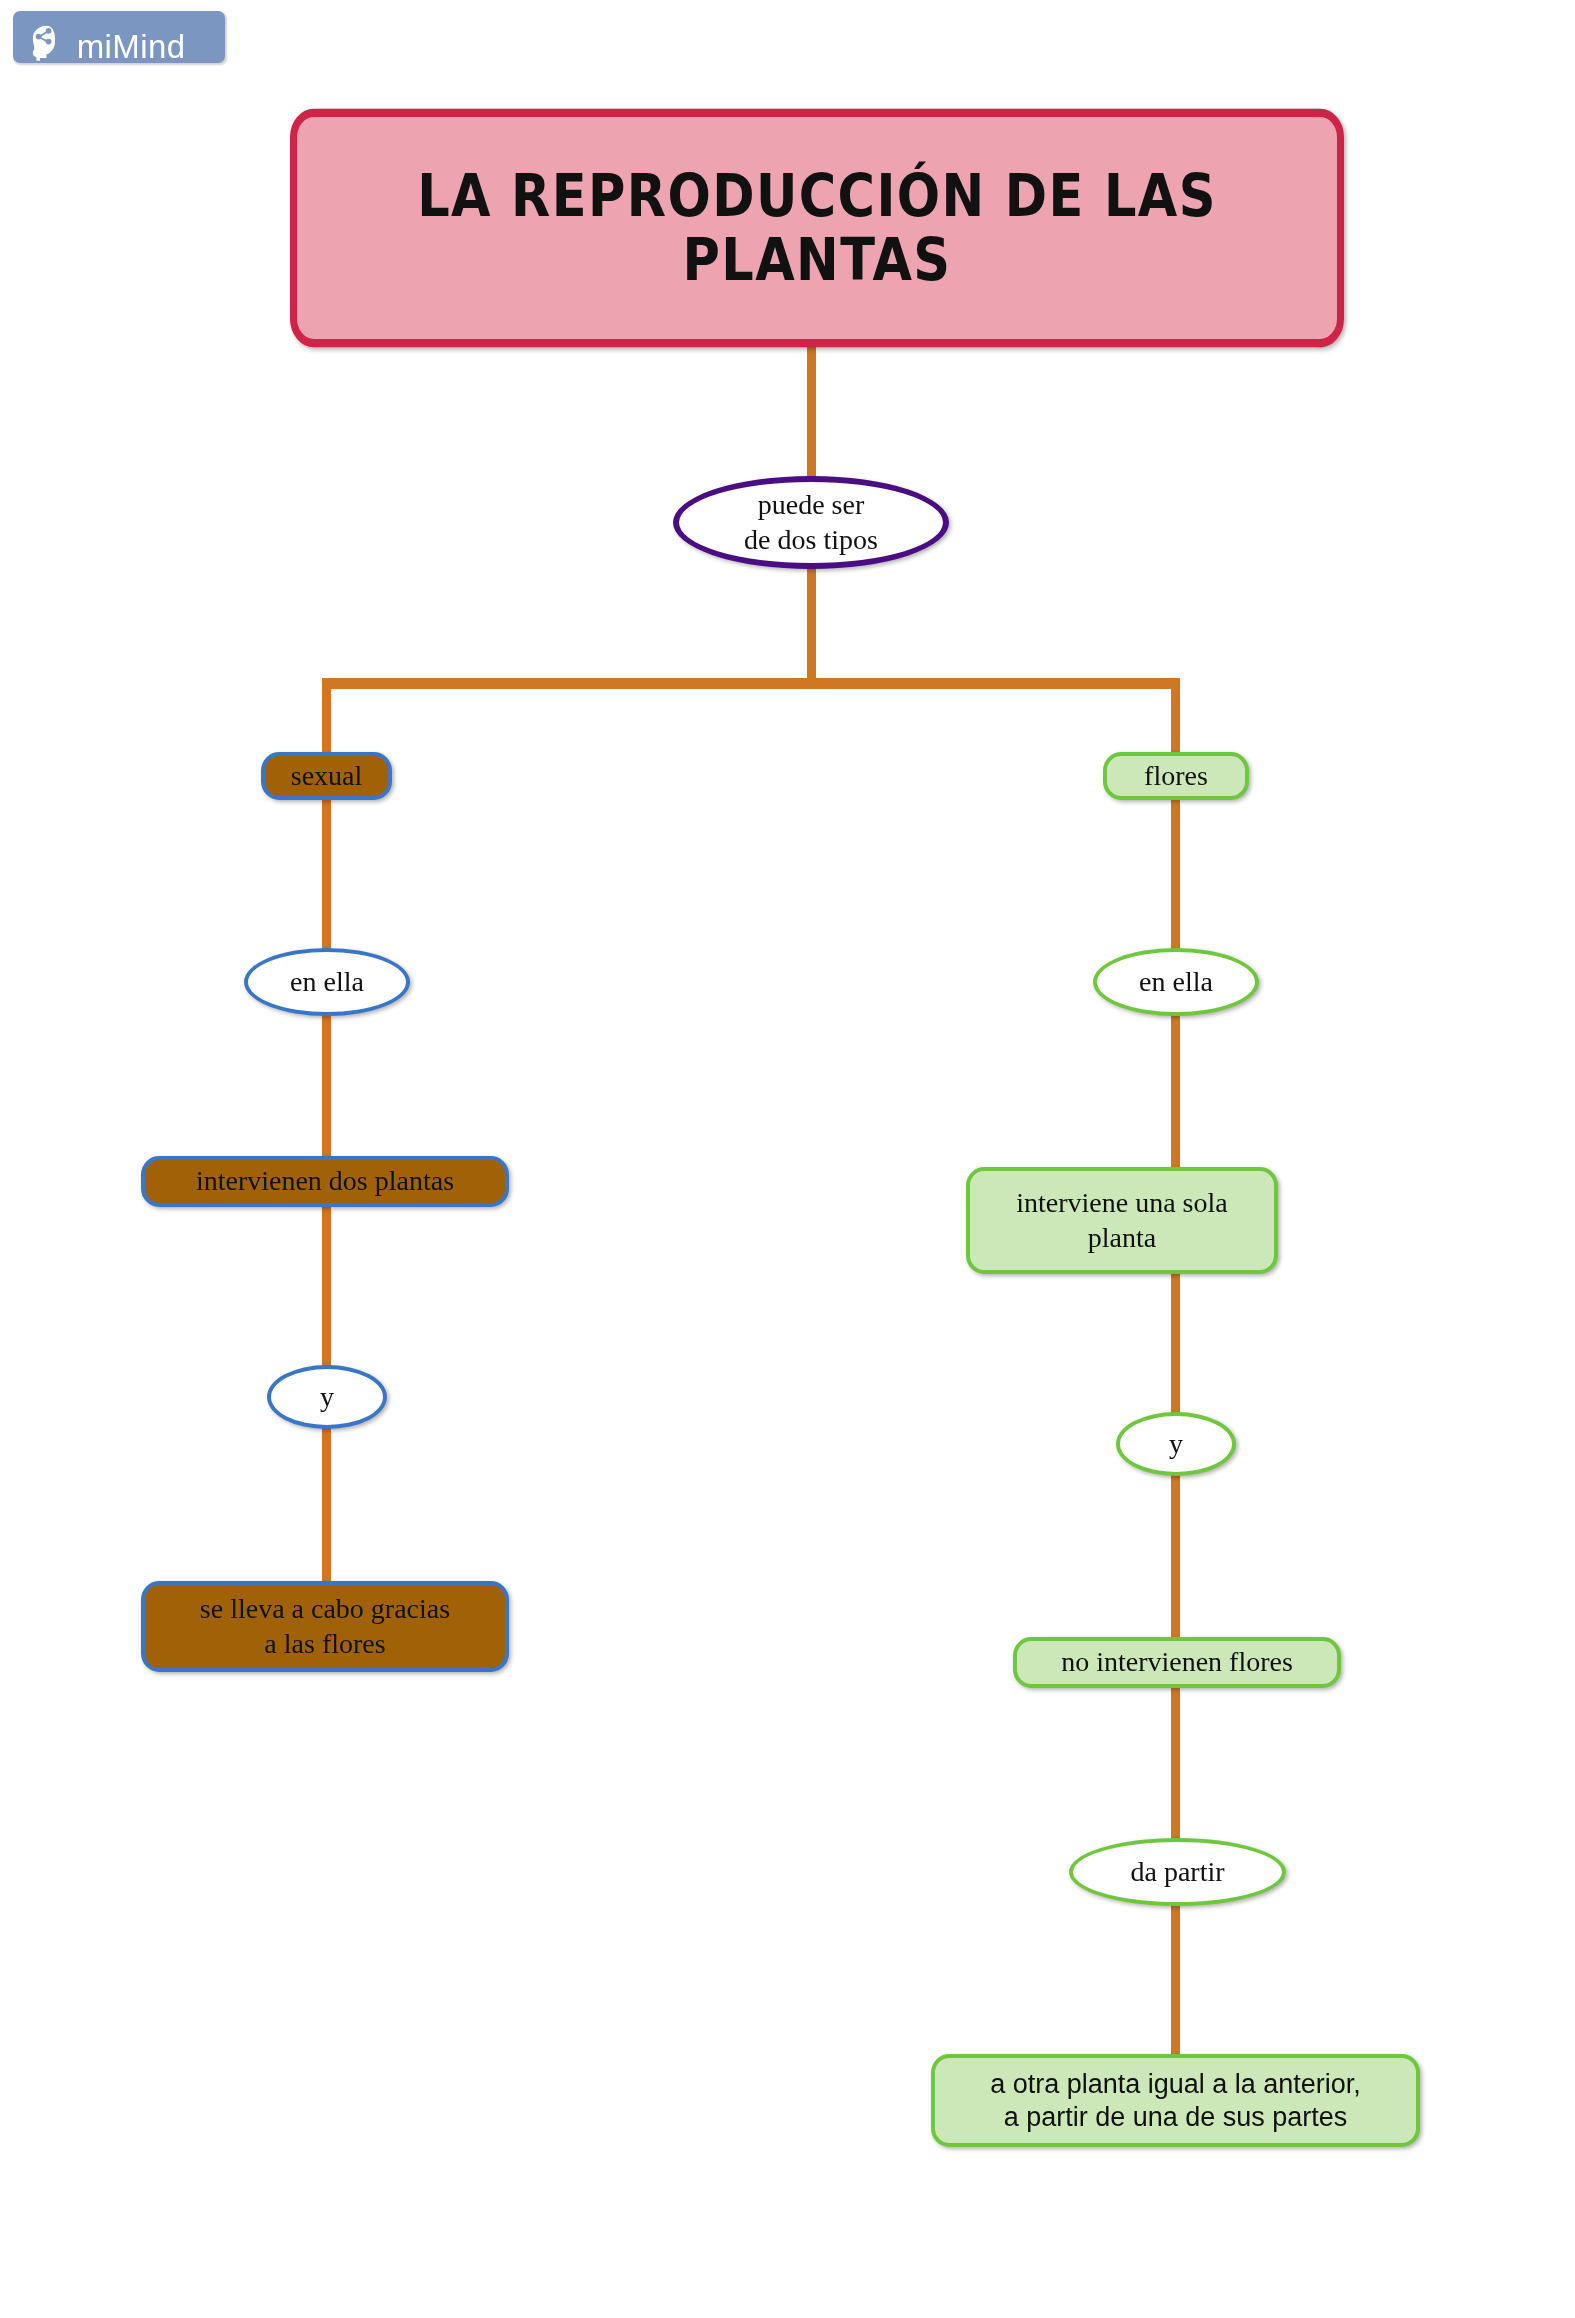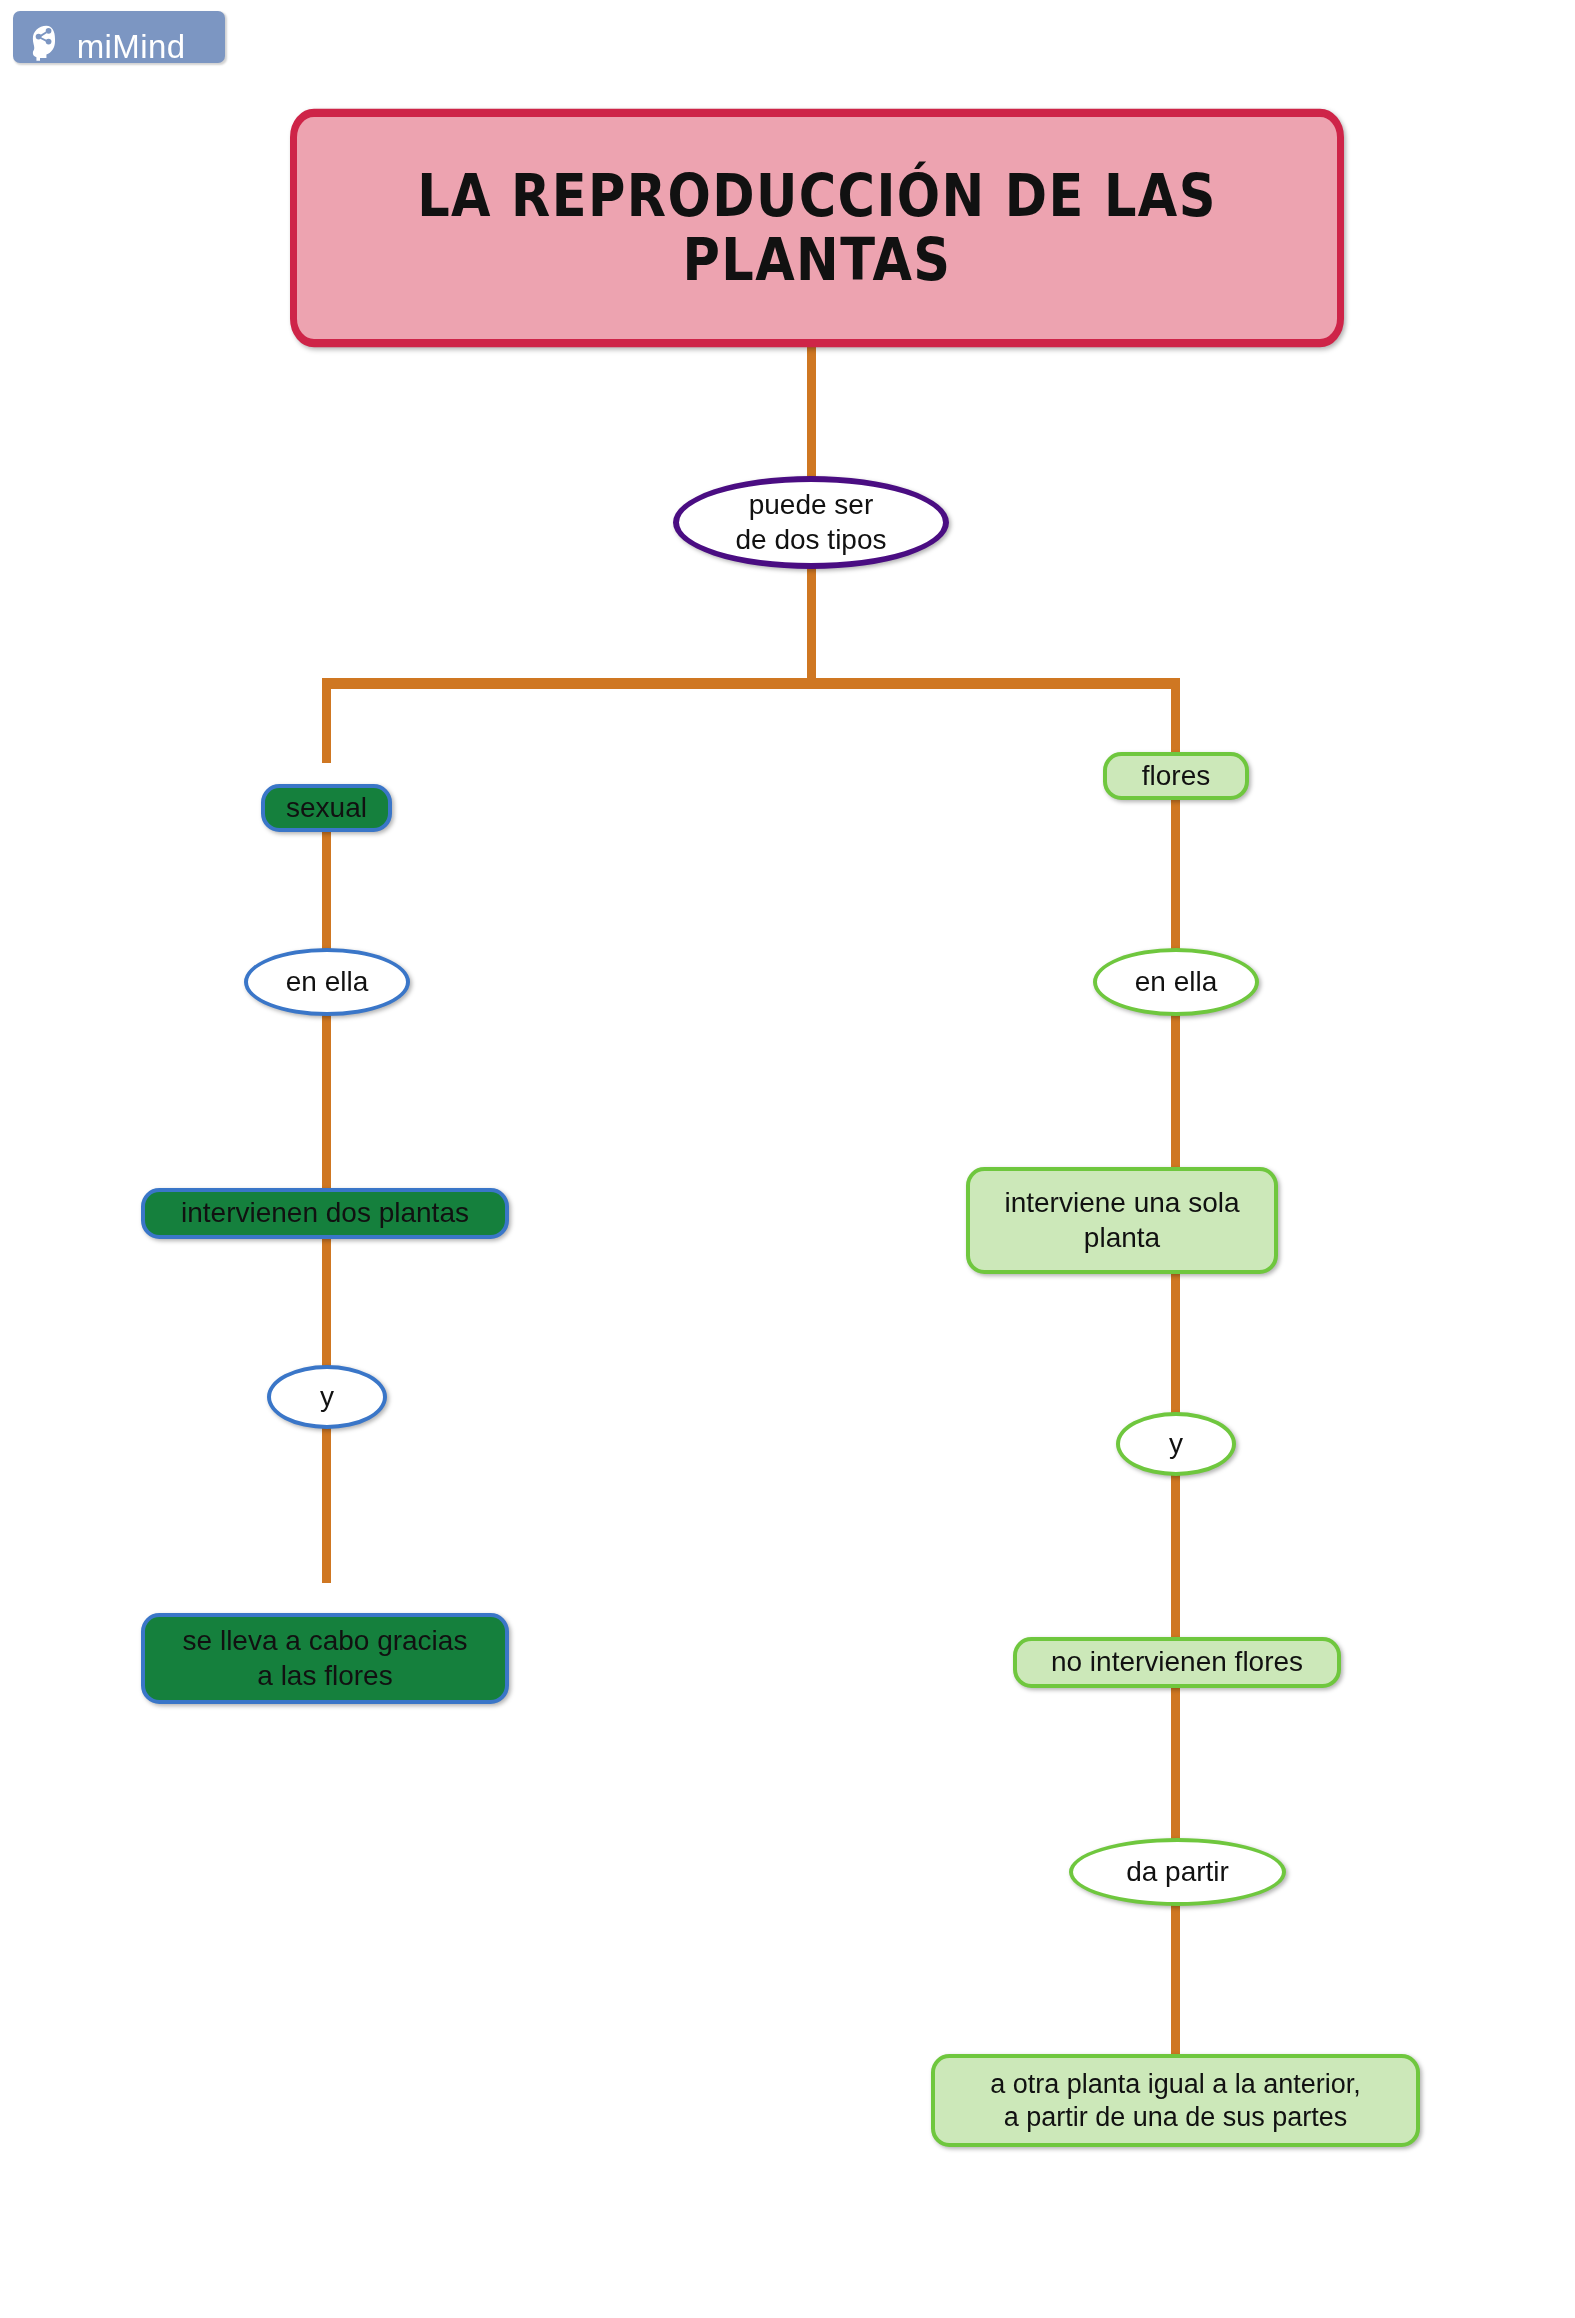--- a/index.html
+++ b/index.html
@@ -53,20 +53,21 @@
   
   .node {
     position: absolute;
     box-sizing: border-box;
     display: flex;
     align-items: center;
     justify-content: center;
     text-align: center;
     color: #111111;
     filter: drop-shadow(2.1px 2.8px 2.1px rgba(0,0,0,0.30));
+    font-family: Liberation Serif, serif;
   }
   .node .lbl { display: block; width: 100%; }
 
   
   .node-root {
     background: #EDA3B0;
     border: 7.8px solid #CE2448;
     border-radius: 24px;
     font-family: "DejaVu Sans", sans-serif;
     font-weight: 700;
@@ -78,21 +79,21 @@
   .node-root .lbl { transform: scaleY(0.98); }
 
   
   .node-box {
     border-radius: 18.4px;
     border-width: 4.2px;
     border-style: solid;
     font-size: 28px;
     line-height: 1.22;
   }
-  .box-blue  { background: #15803d; border-color: #3A76C8; margin-top: 32px; }
+  .box-blue  { background: #a16207; border-color: #3A76C8; }
   .box-green { background: #CCE8B9; border-color: #6FC73E; }
 
   
   .node-ellipse {
     background: #FFFFFF;
     border-width: 4.2px;
     border-style: solid;
     border-radius: 50%;
     font-size: 28px;
     line-height: 1.22;

